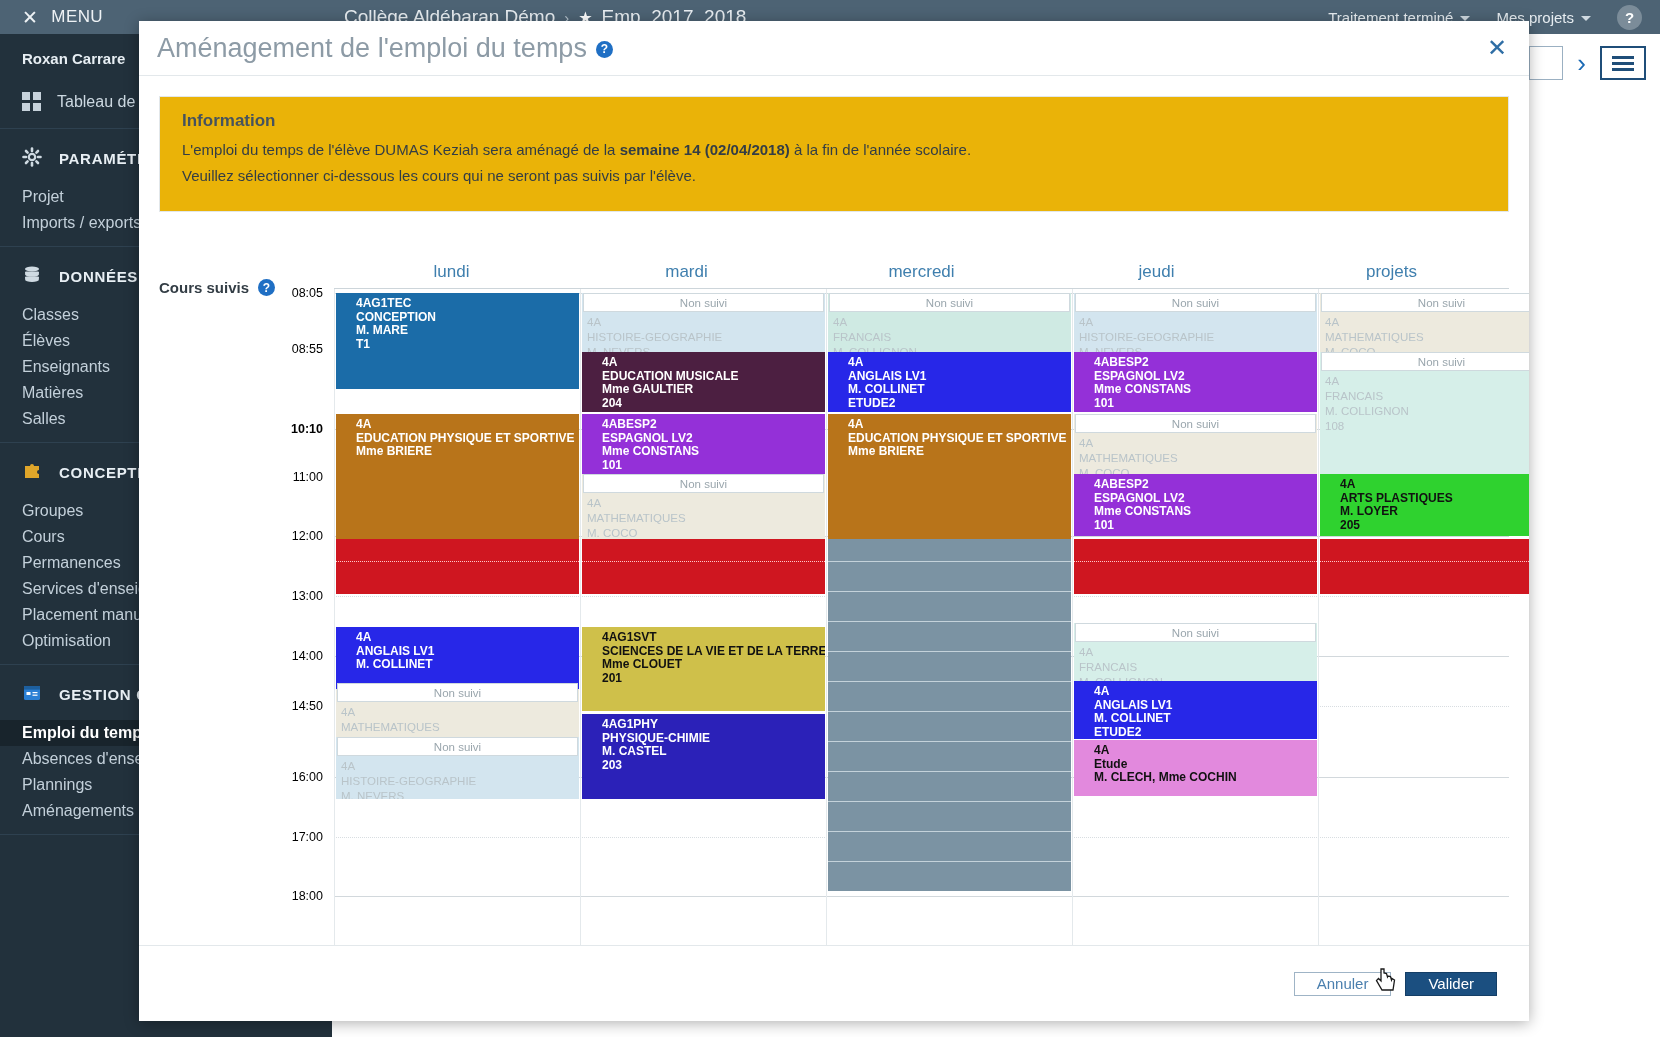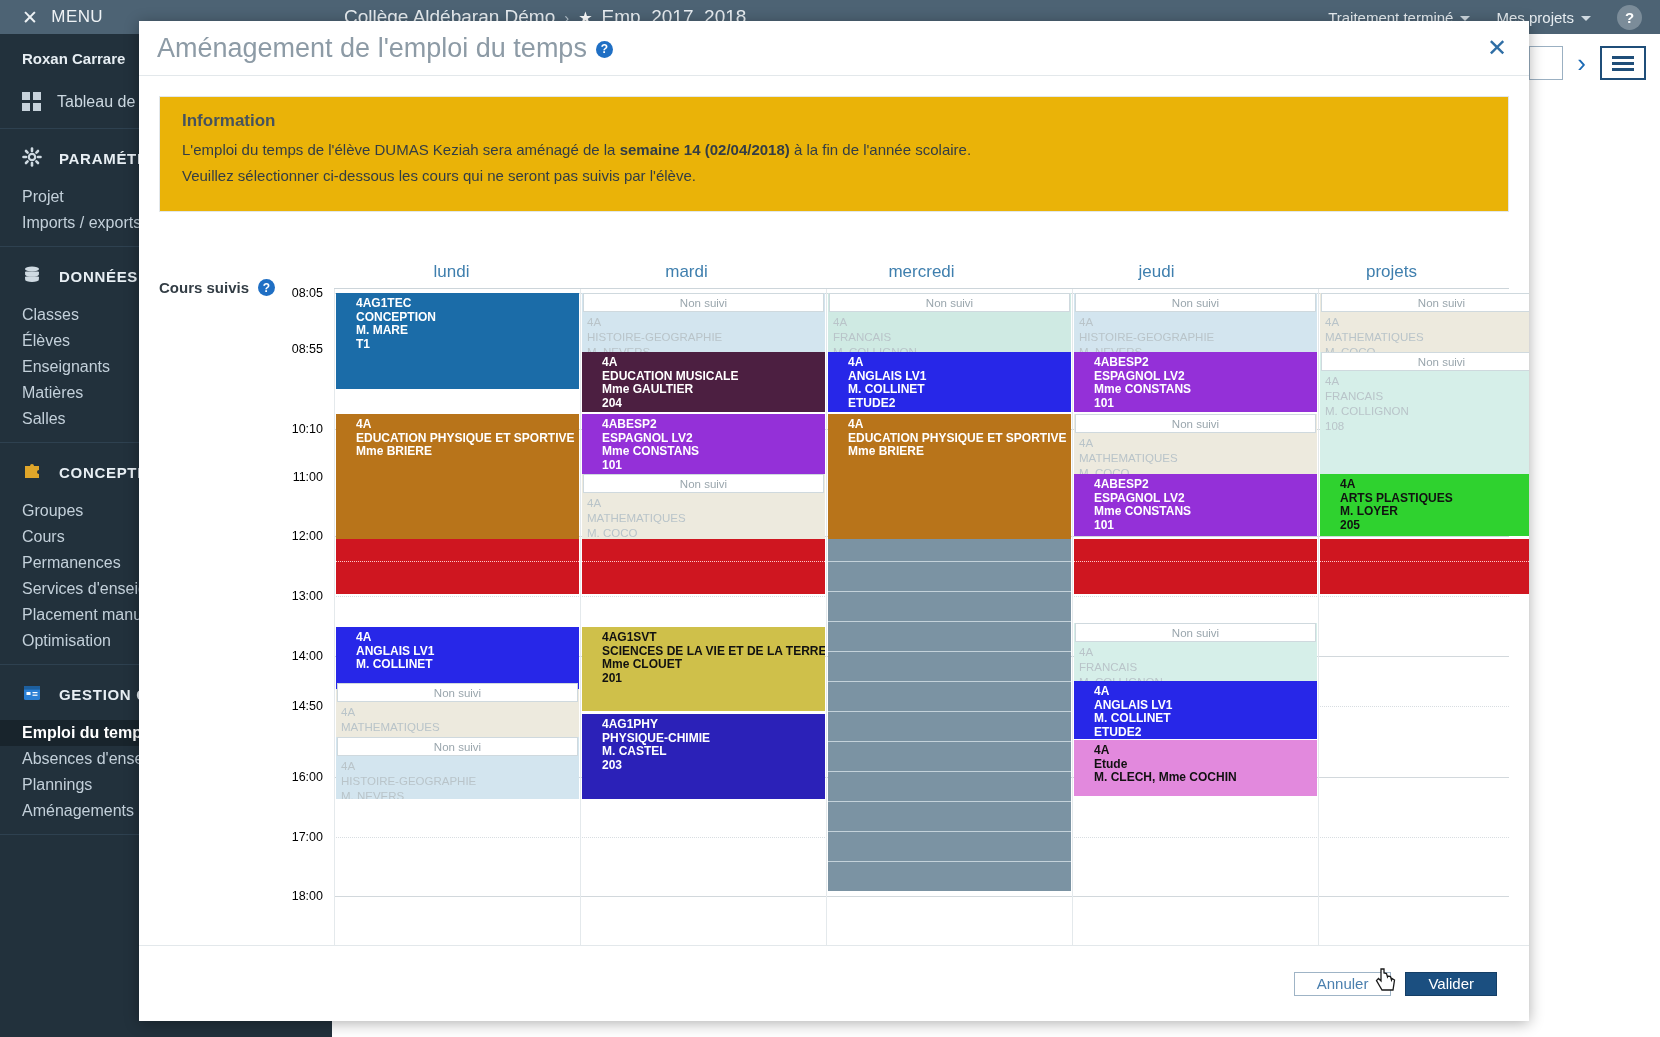--- a/index.html
+++ b/index.html
@@ -344,21 +344,21 @@
               <div class="dayname">lundi</div>
               <div class="dayname">mardi</div>
               <div class="dayname">mercredi</div>
               <div class="dayname">jeudi</div>
               <div class="dayname">projets</div>
             </div>
           <div class="cal-grid" id="cal-grid">
             <div class="time-col" id="time-col">
                 <div class="time-lbl" style="top: 4px;">08:05</div>
                 <div class="time-lbl" style="top: 60px;">08:55</div>
-                <div class="time-lbl" style="top: 140px;">10:10</div>
+                <div class="time-lbl" style="top: 140px; font-weight: bold;">10:10</div>
                 <div class="time-lbl" style="top: 188px;">11:00</div>
                 <div class="time-lbl" style="top: 247px;">12:00</div>
                 <div class="time-lbl" style="top: 307px;">13:00</div>
                 <div class="time-lbl" style="top: 367px;">14:00</div>
                 <div class="time-lbl" style="top: 417px;">14:50</div>
                 <div class="time-lbl" style="top: 488px;">16:00</div>
                 <div class="time-lbl" style="top: 548px;">17:00</div>
                 <div class="time-lbl" style="top: 607px; text-align: center;">18:00</div>
               </div>
           <div class="hline solid" style="top: 4px;"></div>

